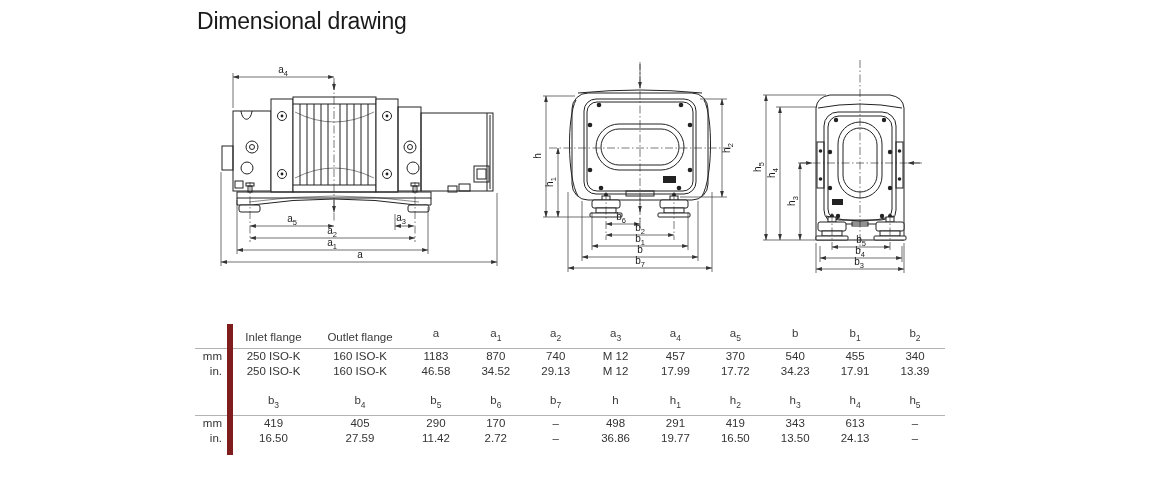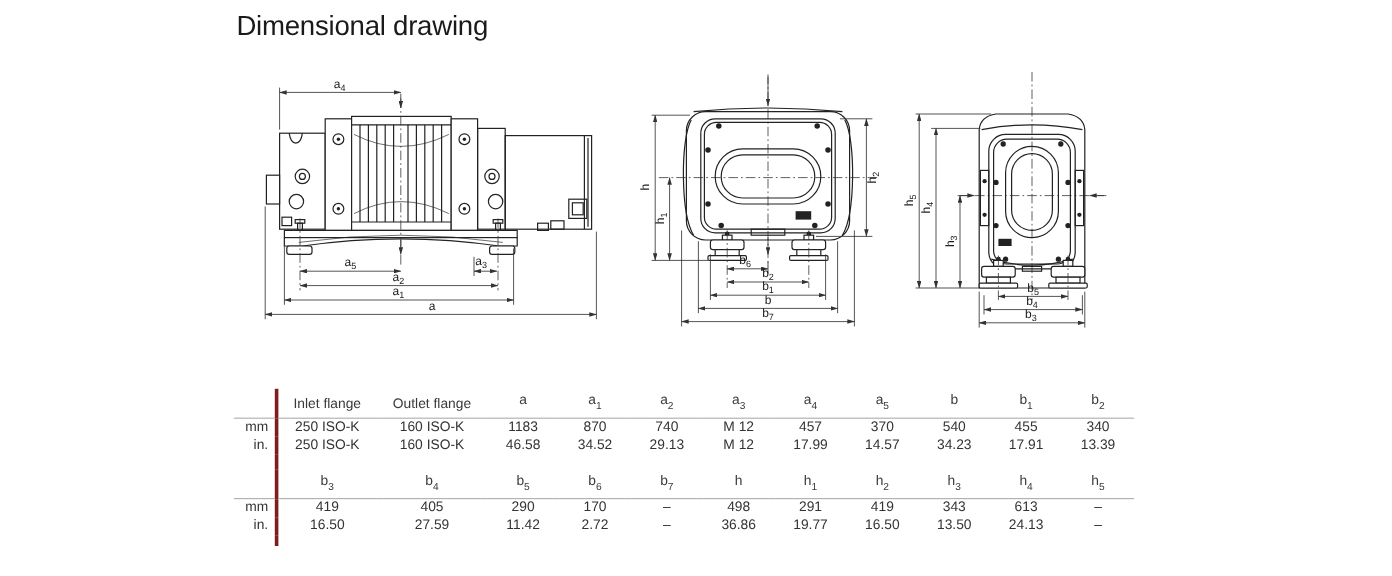--- a/index.html
+++ b/index.html
@@ -15,21 +15,21 @@
   svg .dm{stroke:#333;fill:none;stroke-width:.7;}
   svg .cl{stroke:#333;fill:none;stroke-width:.65;stroke-dasharray:8 2.5 1.5 2.5;}
   svg .dl{font-family:"Liberation Sans",sans-serif;font-size:10px;fill:#1a1a1a;}
   svg .ds{font-size:7.5px;}
   table.dim{position:absolute;left:195px;top:324px;width:750px;border-collapse:collapse;
             table-layout:fixed;font-size:11.5px;color:#333;}
   table.dim td,table.dim th{font-weight:normal;text-align:center;padding:0;height:15px;
             line-height:15px;vertical-align:middle;white-space:nowrap;}
   table.dim tr.hdr td,table.dim tr.hdr th{height:21px;vertical-align:bottom;
             border-bottom:1px solid #b3b3b3;padding-bottom:3px;color:#3a3a3a;margin-top:32px;}
-  table.dim td.rl{text-align:right;padding-right:5px;border-right:3px solid #7f1d1d;}
+  table.dim td.rl{text-align:right;padding-right:5px;border-right:6px solid #7f1d1d;}
   table.dim tr.sp td{height:12px;}
   table.dim tr.pd td{height:9px;}
   sub{font-size:8.5px;position:relative;top:1px;}
 </style>
 </head>
 <body>
 
 <div id="page">
 
   <div id="title">Dimensional drawing</div>
@@ -312,21 +312,21 @@
     </tr>
     <tr>
       <td class="rl">in.</td>
       <td>250 ISO-K</td>
       <td>160 ISO-K</td>
       <td>46.58</td>
       <td>34.52</td>
       <td>29.13</td>
       <td>M 12</td>
       <td>17.99</td>
-      <td>14.57</td>
+      <td>17.72</td>
       <td>34.23</td>
       <td>17.91</td>
       <td>13.39</td>
     </tr>
     <tr class="sp">
       <td class="rl"></td>
           <td colspan="11"></td>
     </tr>
     <tr class="hdr">
       <td class="rl"></td>

